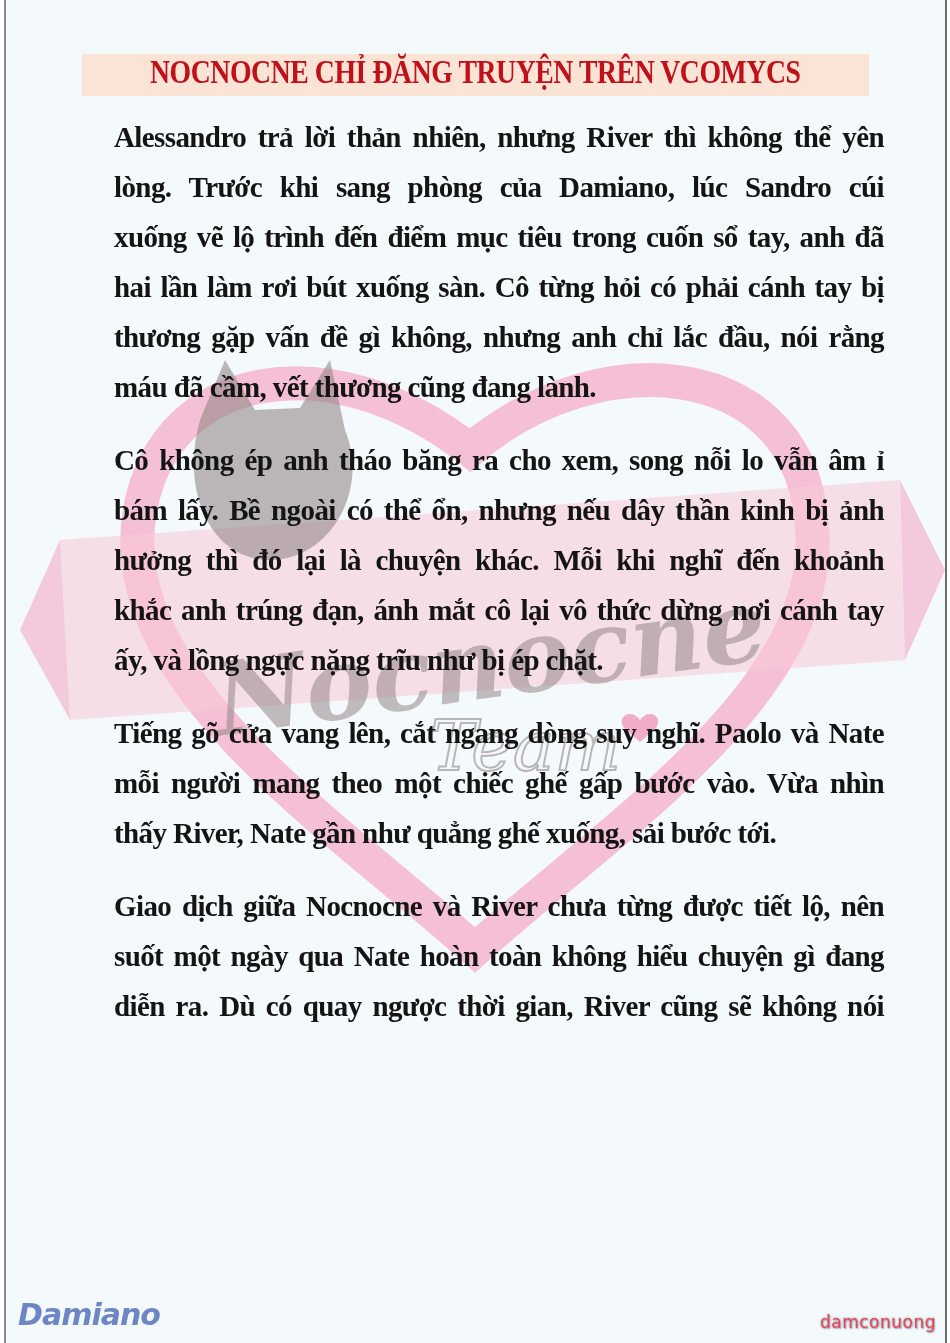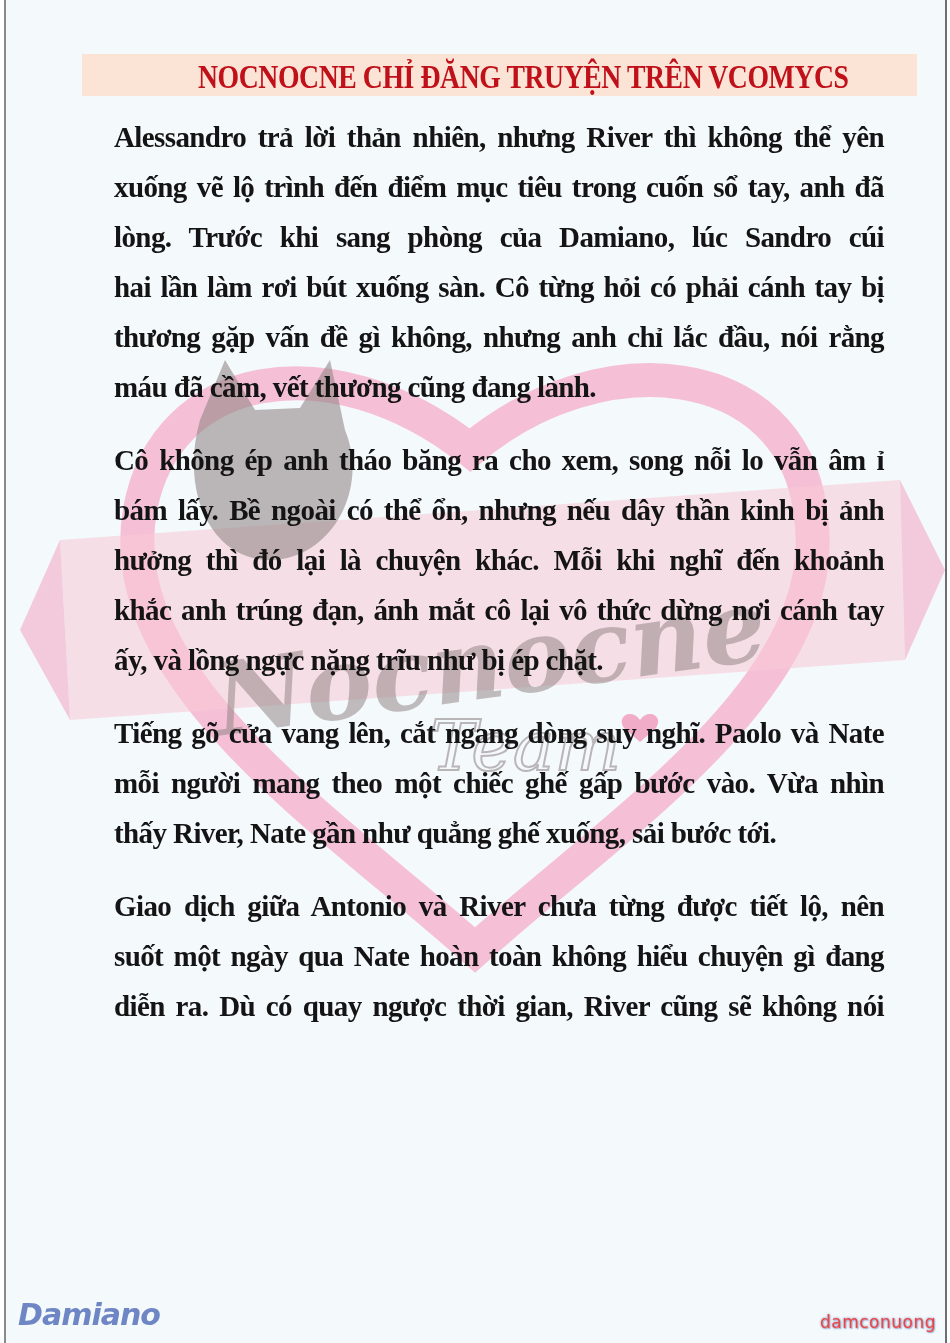--- a/index.html
+++ b/index.html
@@ -14,21 +14,21 @@
     border-left: 2px solid #8a8a8a;
     border-right: 2px solid #6e6e6e;
   }
   .watermark {
     position: absolute; left: 0; top: 300px; width: 950px; height: 700px;
     pointer-events: none; z-index: 1;
   }
   .title-band {
     position: absolute; left: 82px; top: 54px; width: 787px; height: 42px;
     background: #fbe3d6; z-index: 2;
-    display: flex; align-items: flex-end; justify-content: center; padding-left: 48px;
+    display: flex; align-items: flex-start; justify-content: center;
   }
   .title {
     color: #c0111a; font-weight: bold; font-size: 33px; letter-spacing: -0.5px;
     transform: scaleX(0.84); white-space: nowrap;
     font-family: "Liberation Serif", "DejaVu Serif", serif;
   }
   .content {
     position: absolute; left: 70px; top: 112px; width: 814px; z-index: 2;
     color: #141414;
   }
@@ -69,41 +69,41 @@
   <path d="M640 420 c -8 -12, -24 -4, -16 8 l 16 14 l 16 -14 c 8 -12, -8 -20, -16 -8 z" fill="#f09ab9" opacity="0.8"></path>
 </svg>
 
 <div class="title-band">
   <span class="title">NOCNOCNE CHỈ ĐĂNG TRUYỆN TRÊN VCOMYCS</span>
 </div>
 
 <div class="content">
   <div class="para">
     <span class="line">Alessandro trả lời thản nhiên, nhưng River thì không thể yên</span>
+    <span class="line">lòng. Trước khi sang phòng của Damiano, lúc Sandro cúi</span>
     <span class="line">xuống vẽ lộ trình đến điểm mục tiêu trong cuốn sổ tay, anh đã</span>
-    <span class="line">lòng. Trước khi sang phòng của Damiano, lúc Sandro cúi</span>
     <span class="line">hai lần làm rơi bút xuống sàn. Cô từng hỏi có phải cánh tay bị</span>
     <span class="line">thương gặp vấn đề gì không, nhưng anh chỉ lắc đầu, nói rằng</span>
     <span class="line last">máu đã cầm, vết thương cũng đang lành.</span>
   </div>
   <div class="para">
     <span class="line">Cô không ép anh tháo băng ra cho xem, song nỗi lo vẫn âm ỉ</span>
     <span class="line">bám lấy. Bề ngoài có thể ổn, nhưng nếu dây thần kinh bị ảnh</span>
     <span class="line">hưởng thì đó lại là chuyện khác. Mỗi khi nghĩ đến khoảnh</span>
     <span class="line">khắc anh trúng đạn, ánh mắt cô lại vô thức dừng nơi cánh tay</span>
     <span class="line last">ấy, và lồng ngực nặng trĩu như bị ép chặt.</span>
   </div>
   <div class="para">
     <span class="line">Tiếng gõ cửa vang lên, cắt ngang dòng suy nghĩ. Paolo và Nate</span>
     <span class="line">mỗi người mang theo một chiếc ghế gấp bước vào. Vừa nhìn</span>
     <span class="line last">thấy River, Nate gần như quẳng ghế xuống, sải bước tới.</span>
   </div>
   <div class="para">
   </div>
   <div class="para">
-    <span class="line">Giao dịch giữa Antonio và River chưa từng được tiết lộ, nên</span>
+    <span class="line">Giao dịch giữa Nocnocne và River chưa từng được tiết lộ, nên</span>
     <span class="line">suốt một ngày qua Nate hoàn toàn không hiểu chuyện gì đang</span>
     <span class="line">diễn ra. Dù có quay ngược thời gian, River cũng sẽ không nói</span>
   </div>
 </div>
 
 <div class="logo">Damiano</div>
 <div class="credit">damconuong</div>
 
 </body></html>

